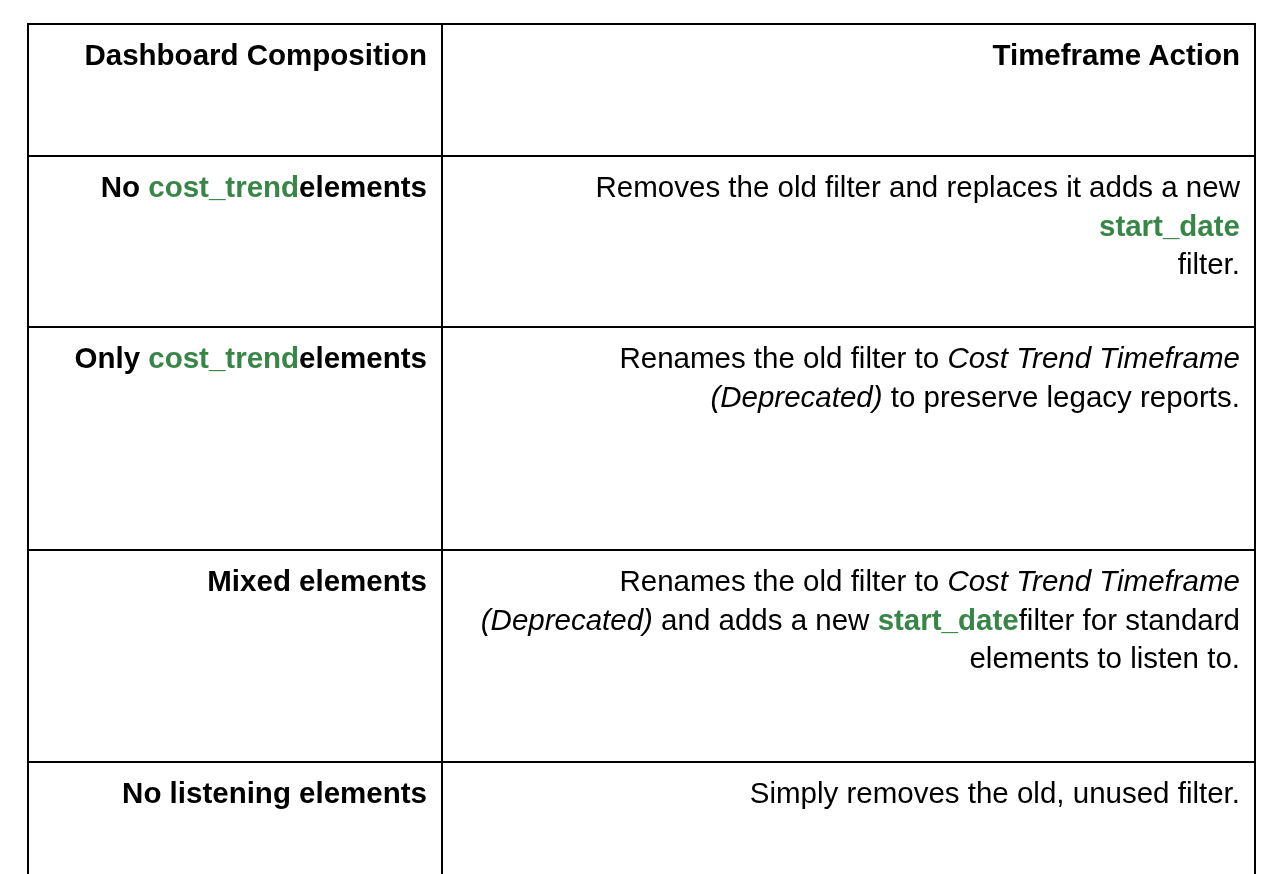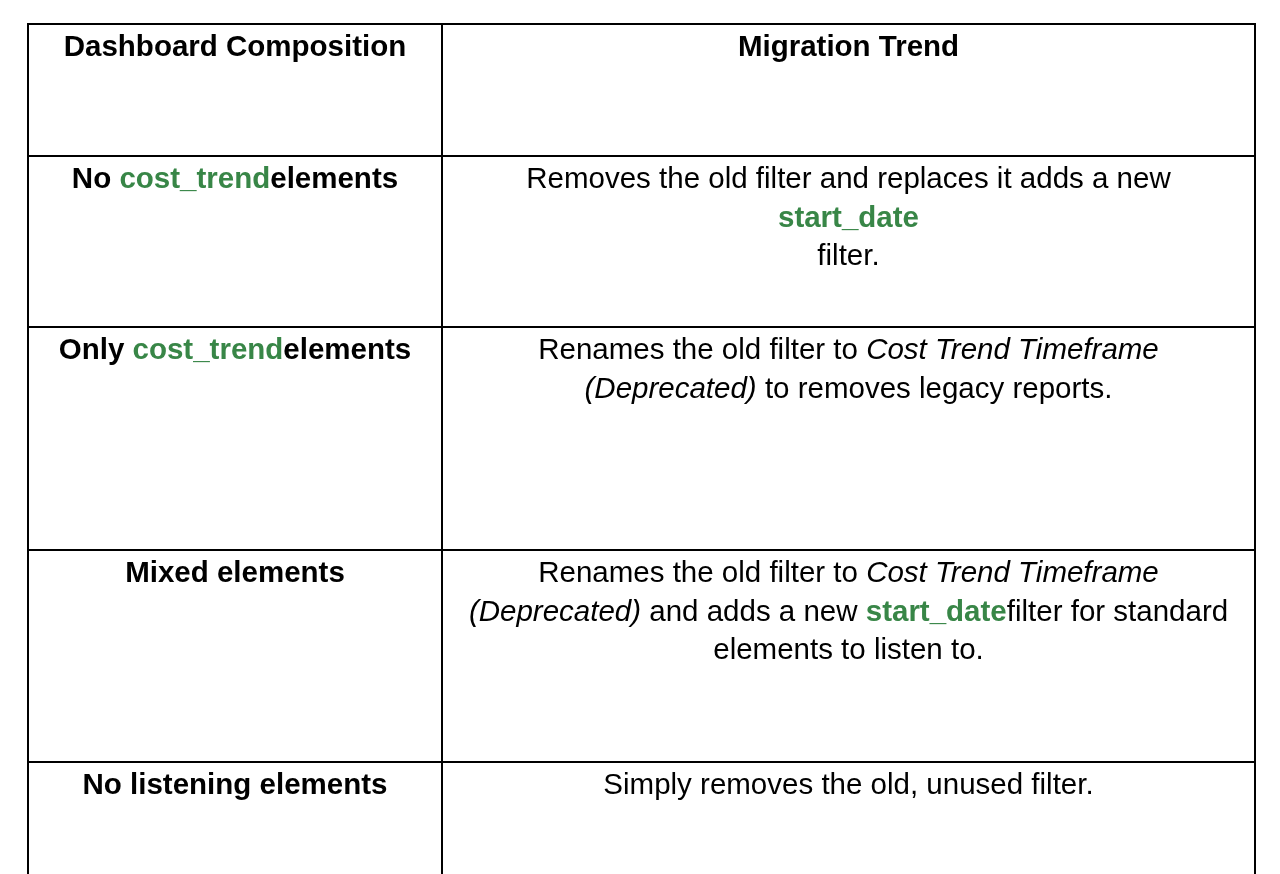--- a/index.html
+++ b/index.html
@@ -25,22 +25,22 @@
     top: 23px;
     width: 1227px;
     border-collapse: collapse;
     table-layout: fixed;
   }
   col.col-composition { width: 414px; }
   col.col-action      { width: 813px; }
   th, td {
     border: 2px solid var(--border-color);
     vertical-align: top;
-    text-align: center;
-    padding: 2px 14px;
+    text-align: right;
+    padding: 11px 14px;
     font-size: 29.5px;
     line-height: 38.5px;
     color: var(--text-color);
     white-space: pre-wrap;
     overflow: hidden;
   }
   th { font-weight: 700; }
   thead tr           { height: 132px; }
   tbody tr:nth-child(1) { height: 171px; }
   tbody tr:nth-child(2) { height: 223px; }
@@ -58,33 +58,33 @@
 
 <div class="page">
   <table class="doc-table">
     <colgroup>
       <col class="col-composition">
       <col class="col-action">
     </colgroup>
     <thead>
       <tr>
         <th>Dashboard Composition</th>
-        <th>Migration Trend</th>
+        <th>Timeframe Action</th>
       </tr>
     </thead>
     <tbody id="table-body">
         <tr>
           <td><span class="seg s-b">No </span><span class="seg s-bg">cost_trend</span><span class="seg s-b">elements</span></td>
           <td><span class="seg s-n">Removes the old filter and replaces it adds a new </span><span class="seg s-g">start_date</span><span class="seg s-n">
 filter.</span></td>
         </tr>
         <tr>
           <td><span class="seg s-b">Only </span><span class="seg s-bg">cost_trend</span><span class="seg s-b">elements</span></td>
           <td><span class="seg s-n">Renames the old filter to </span><span class="seg s-i">Cost Trend Timeframe
-(Deprecated)</span><span class="seg s-n"> to removes legacy reports.</span></td>
+(Deprecated)</span><span class="seg s-n"> to preserve legacy reports.</span></td>
         </tr>
         <tr>
           <td><span class="seg s-b">Mixed elements</span></td>
           <td><span class="seg s-n">Renames the old filter to </span><span class="seg s-i">Cost Trend Timeframe
 (Deprecated)</span><span class="seg s-n"> and adds a new </span><span class="seg s-g">start_date</span><span class="seg s-n">filter for standard
 elements to listen to.</span></td>
         </tr>
         <tr>
           <td><span class="seg s-b">No listening elements</span></td>
           <td><span class="seg s-n">Simply removes the old, unused filter.</span></td>

